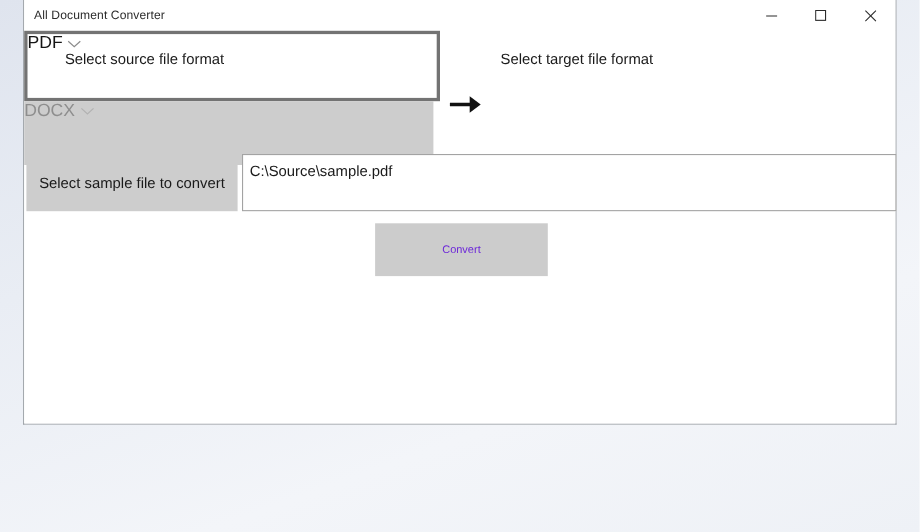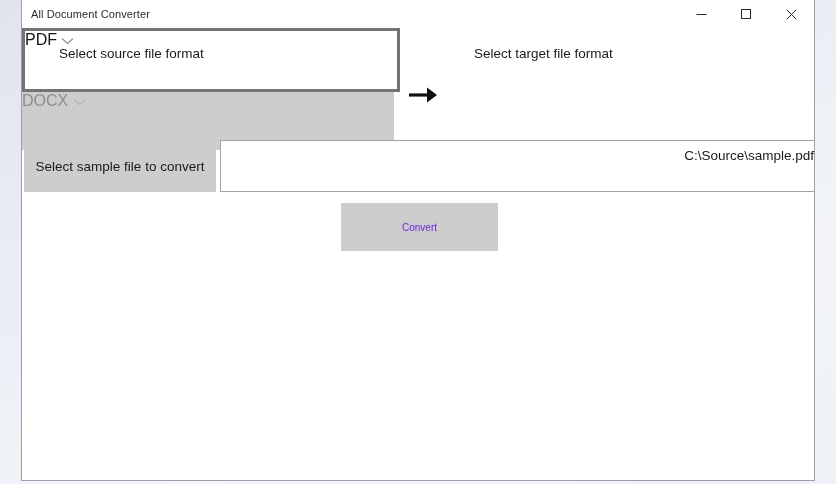--- a/index.html
+++ b/index.html
@@ -20,21 +20,21 @@
     inset: 0;
     background: linear-gradient(160deg, #dfe4ee 0%, #e9edf4 35%, #f3f5f9 70%, #eef1f6 100%);
   }
 
   
   #app-window {
     position: absolute;
     left: 21px;
     top: 0px;
     width: 794px;
-    height: 481px;
+    height: 386px;
     background: #ffffff;
     border: 1px solid #9ba0a6;
     border-top: none;
     box-sizing: border-box;
   }
 
   
   #title-bar {
     position: relative;
     height: 28px;
@@ -134,21 +134,20 @@
   
   #file-path-box {
     position: absolute;
     left: 198px;
     top: 112px;
     width: 595px;
     height: 52px;
     background: #ffffff;
     border: 1px solid #a3a3a3;
     box-sizing: border-box;
-    text-align: right;
   }
   #file-path-value {
     font-size: 13.5px;
     color: #1a1a1a;
     margin: 7px 0 0 6px;
     white-space: nowrap;
   }
 
   
   #convert-button {
@@ -209,21 +208,21 @@
       </span>
     </div>
 
     <div id="convert-arrow">
       <svg width="30" height="22" viewBox="0 0 30 22" aria-hidden="true">
         <line x1="1" y1="11" x2="21" y2="11" stroke="currentColor" stroke-width="3.2"></line>
         <polygon points="19,3.6 29,11 19,18.4" fill="currentColor"></polygon>
       </svg>
     </div>
 
-    <div class="field-label" style="left:417px; top:18px;">Select target file format</div>
+    <div class="field-label" style="left:398px; top:18px;">Select target file format</div>
 
     <div id="target-combo">
       <span class="combo-value">DOCX</span>
       <span class="chevron">
         <svg width="13" height="8" viewBox="0 0 13 8" aria-hidden="true">
           <polyline points="1,1.5 6.5,6.5 12,1.5" fill="none" stroke="#b2b2b2" stroke-width="1.1"></polyline>
         </svg>
       </span>
     </div>
 

